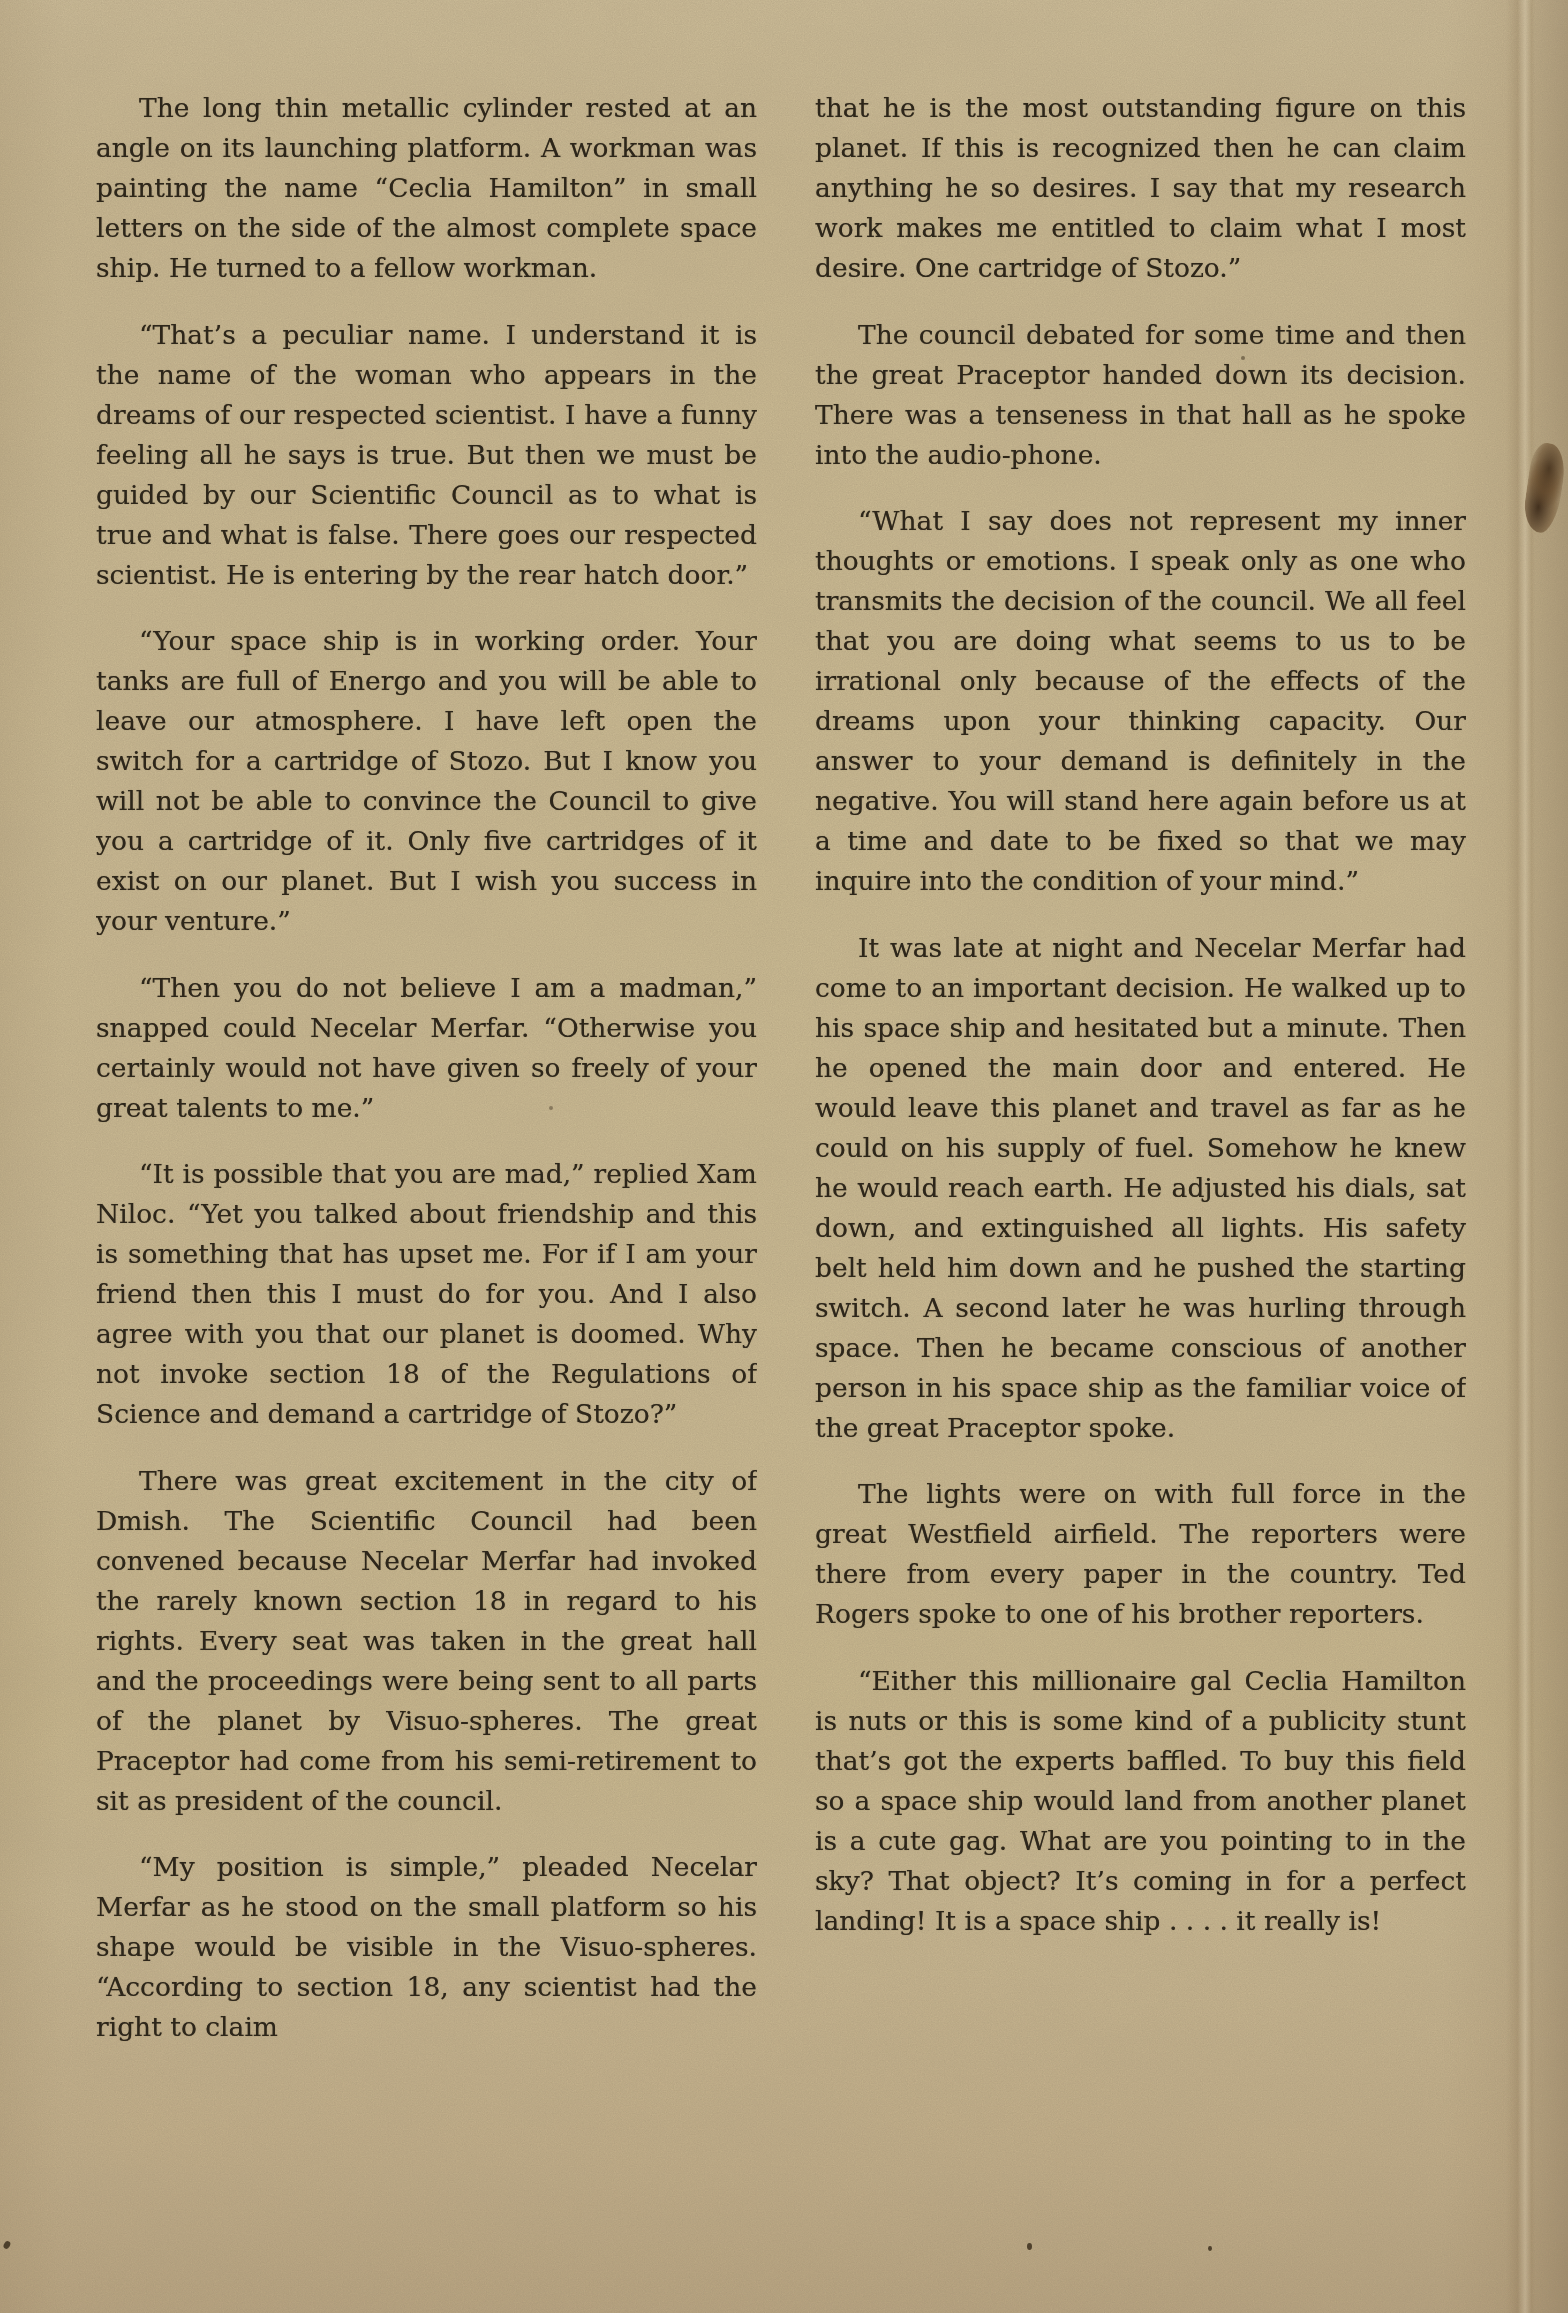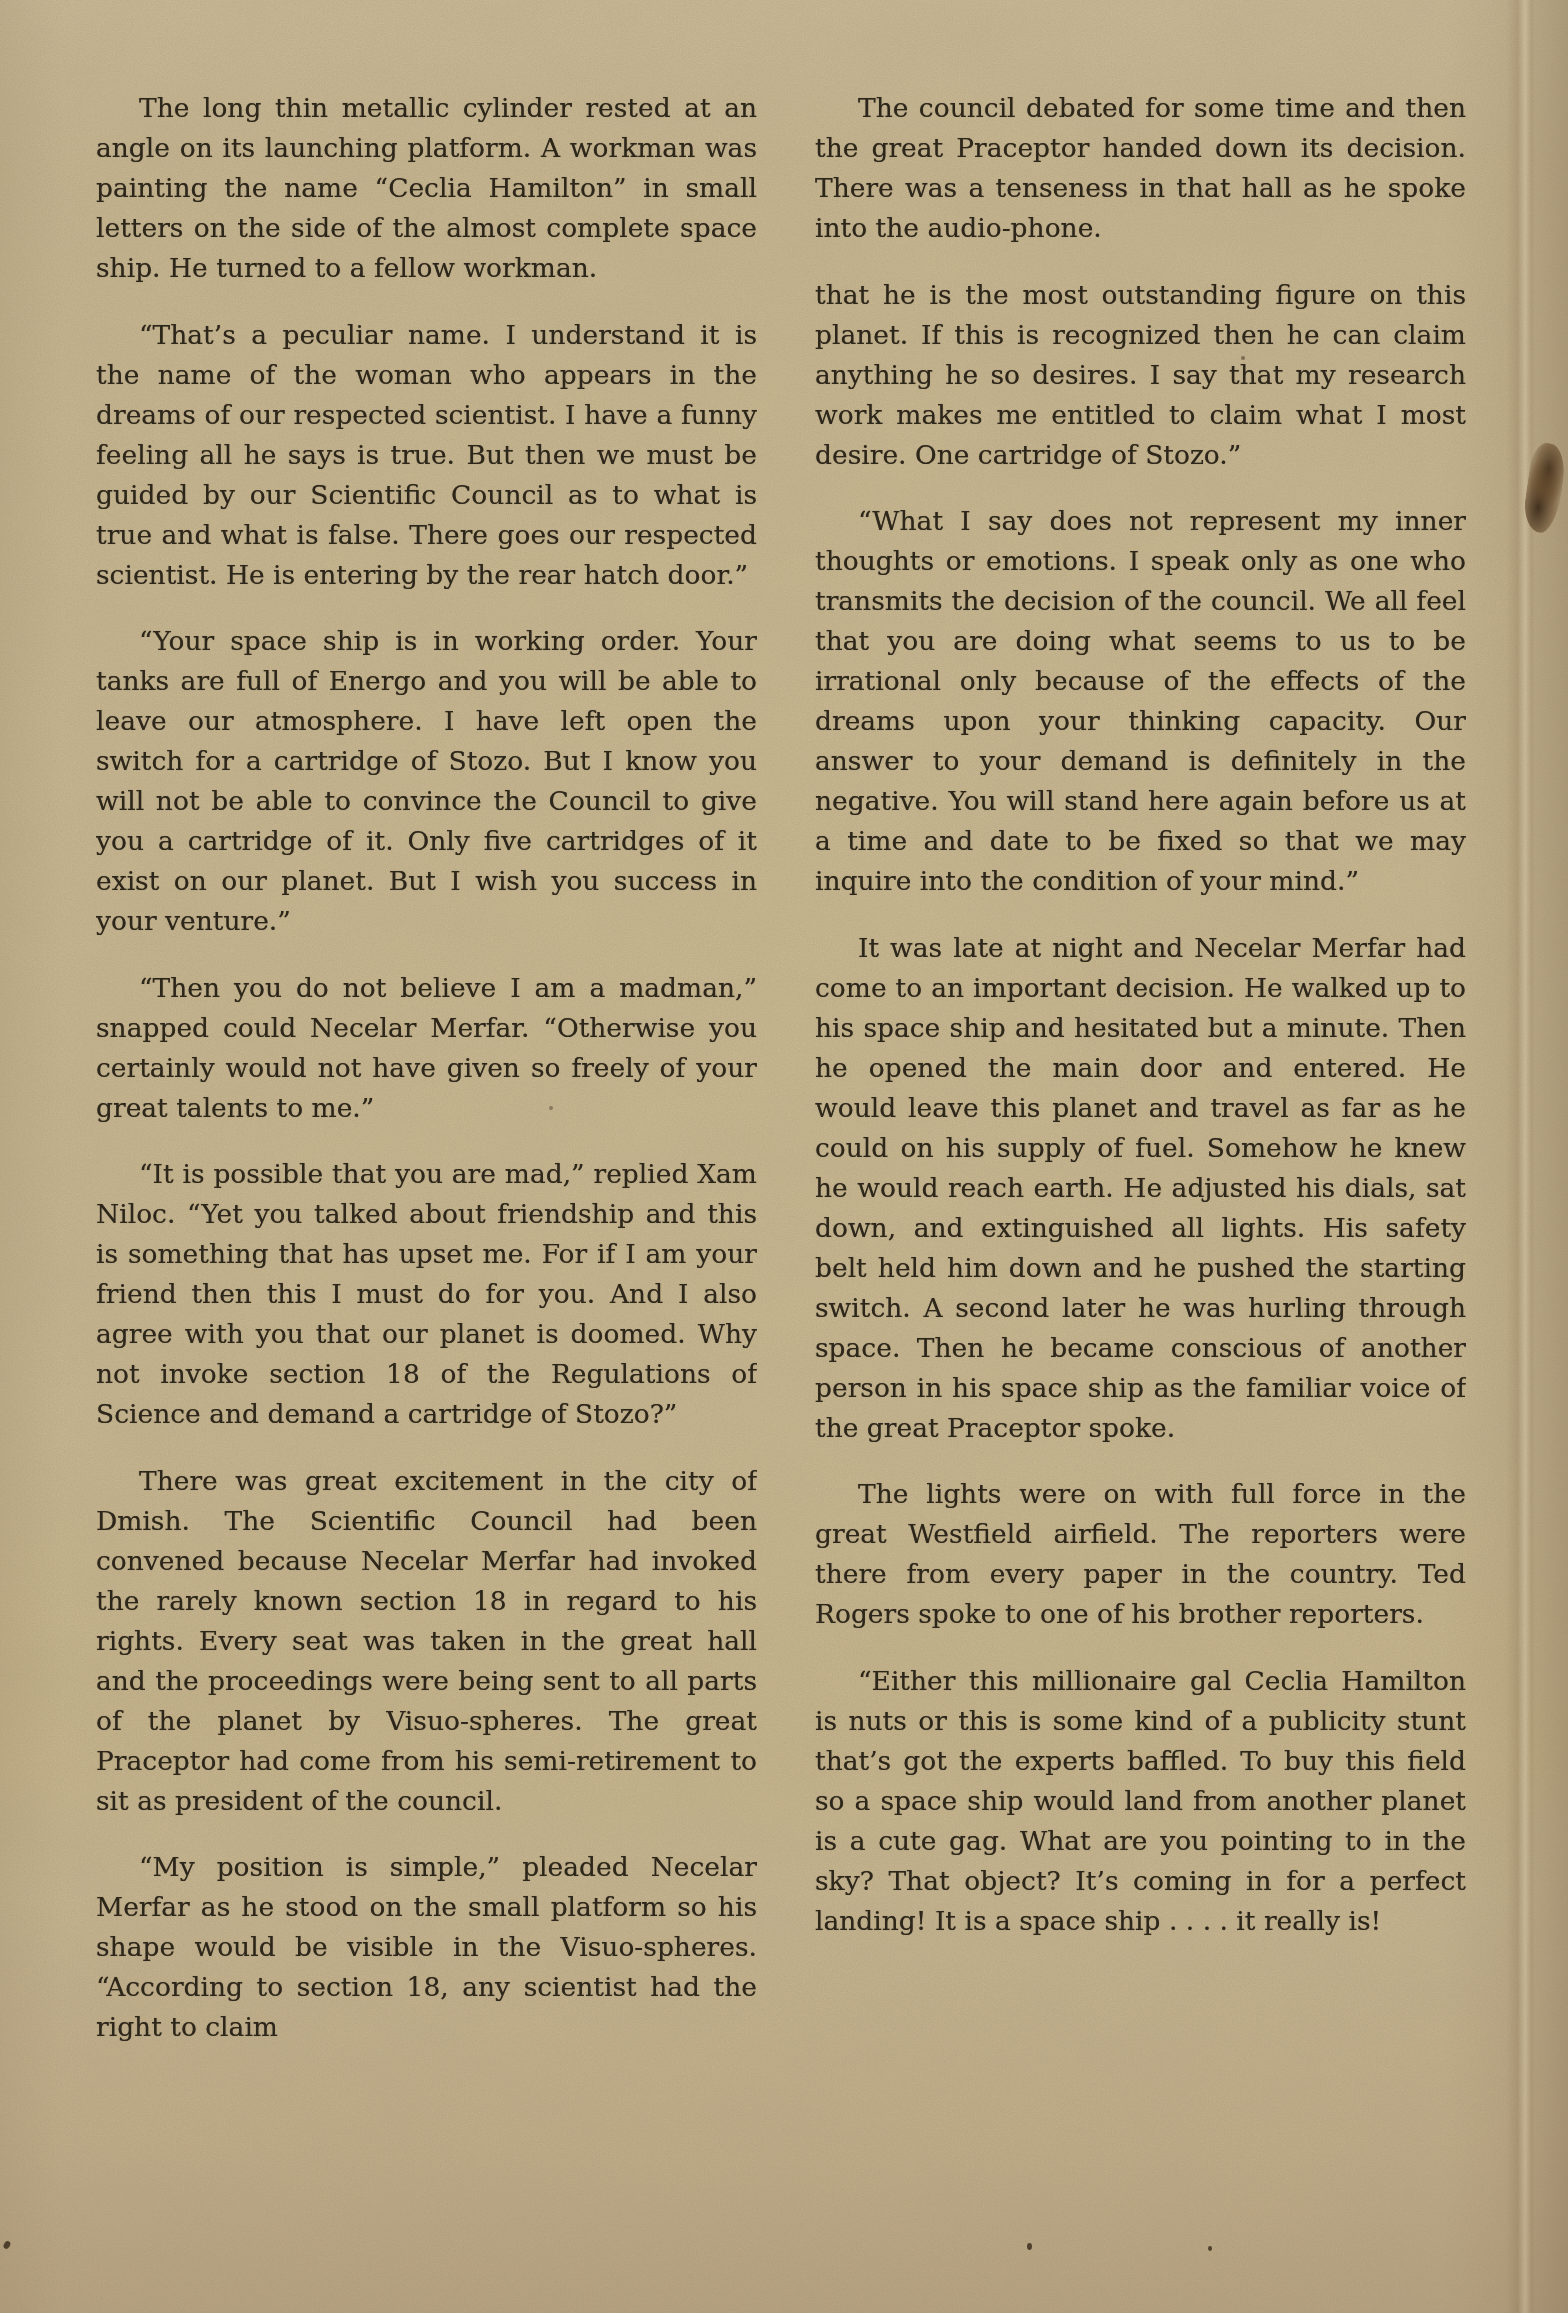--- a/index.html
+++ b/index.html
@@ -116,22 +116,22 @@
       <p class="para indent">The long thin metallic cylinder rested at an angle on its launching platform. A workman was painting the name “Ceclia Hamilton” in small letters on the side of the almost complete space ship. He turned to a fellow workman.</p>
       <p class="para indent">“That’s a peculiar name. I understand it is the name of the woman who appears in the dreams of our respected scientist. I have a funny feeling all he says is true. But then we must be guided by our Scientific Council as to what is true and what is false. There goes our respected scientist. He is entering by the rear hatch door.”</p>
       <p class="para indent">“Your space ship is in working order. Your tanks are full of Energo and you will be able to leave our atmosphere. I have left open the switch for a cartridge of Stozo. But I know you will not be able to convince the Council to give you a cartridge of it. Only five cartridges of it exist on our planet. But I wish you success in your venture.”</p>
       <p class="para indent">“Then you do not believe I am a madman,” snapped could Necelar Merfar. “Otherwise you certainly would not have given so freely of your great talents to me.”</p>
       <p class="para indent">“It is possible that you are mad,” replied Xam Niloc. “Yet you talked about friendship and this is something that has upset me. For if I am your friend then this I must do for you. And I also agree with you that our planet is doomed. Why not invoke section 18 of the Regulations of Science and demand a cartridge of Stozo?”</p>
       <p class="para indent">There was great excitement in the city of Dmish. The Scientific Council had been convened because Necelar Merfar had invoked the rarely known section 18 in regard to his rights. Every seat was taken in the great hall and the proceedings were being sent to all parts of the planet by Visuo-spheres. The great Praceptor had come from his semi-retirement to sit as president of the council.</p>
       <p class="para indent">“My position is simple,” pleaded Necelar Merfar as he stood on the small platform so his shape would be visible in the Visuo-spheres. “According to section 18, any scientist had the right to claim</p>
     </div>
 
   <div class="column column-right">
+      <p class="para">that he is the most outstanding figure on this planet. If this is recognized then he can claim anything he so desires. I say that my research work makes me entitled to claim what I most desire. One cartridge of Stozo.”</p>
       <p class="para indent">The council debated for some time and then the great Praceptor handed down its decision. There was a tenseness in that hall as he spoke into the audio-phone.</p>
-      <p class="para">that he is the most outstanding figure on this planet. If this is recognized then he can claim anything he so desires. I say that my research work makes me entitled to claim what I most desire. One cartridge of Stozo.”</p>
       <p class="para indent">“What I say does not represent my inner thoughts or emotions. I speak only as one who transmits the decision of the council. We all feel that you are doing what seems to us to be irrational only because of the effects of the dreams upon your thinking capacity. Our answer to your demand is definitely in the negative. You will stand here again before us at a time and date to be fixed so that we may inquire into the condition of your mind.”</p>
       <p class="para indent">It was late at night and Necelar Merfar had come to an important decision. He walked up to his space ship and hesitated but a minute. Then he opened the main door and entered. He would leave this planet and travel as far as he could on his supply of fuel. Somehow he knew he would reach earth. He adjusted his dials, sat down, and extinguished all lights. His safety belt held him down and he pushed the starting switch. A second later he was hurling through space. Then he became conscious of another person in his space ship as the familiar voice of the great Praceptor spoke.</p>
       <p class="para indent">The lights were on with full force in the great Westfield airfield. The reporters were there from every paper in the country. Ted Rogers spoke to one of his brother reporters.</p>
       <p class="para indent">“Either this millionaire gal Ceclia Hamilton is nuts or this is some kind of a publicity stunt that’s got the experts baffled. To buy this field so a space ship would land from another planet is a cute gag. What are you pointing to in the sky? That object? It’s coming in for a perfect landing! It is a space ship . . . . it really is!</p>
     </div>
 
   <span class="speck s1"></span>
   <span class="speck s2"></span>
   <span class="speck s3"></span>
   <span class="speck s4"></span>

